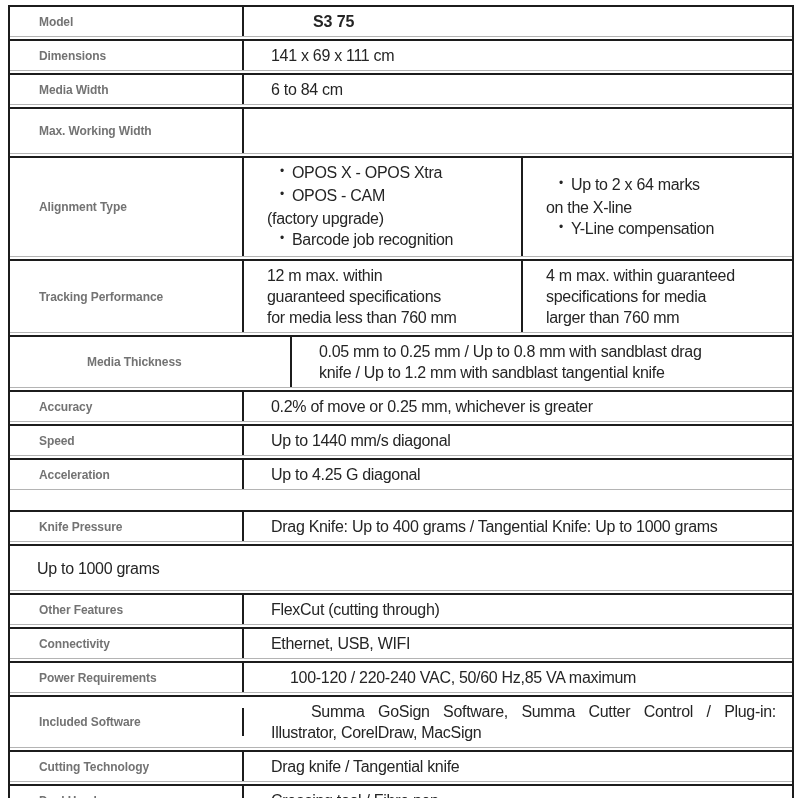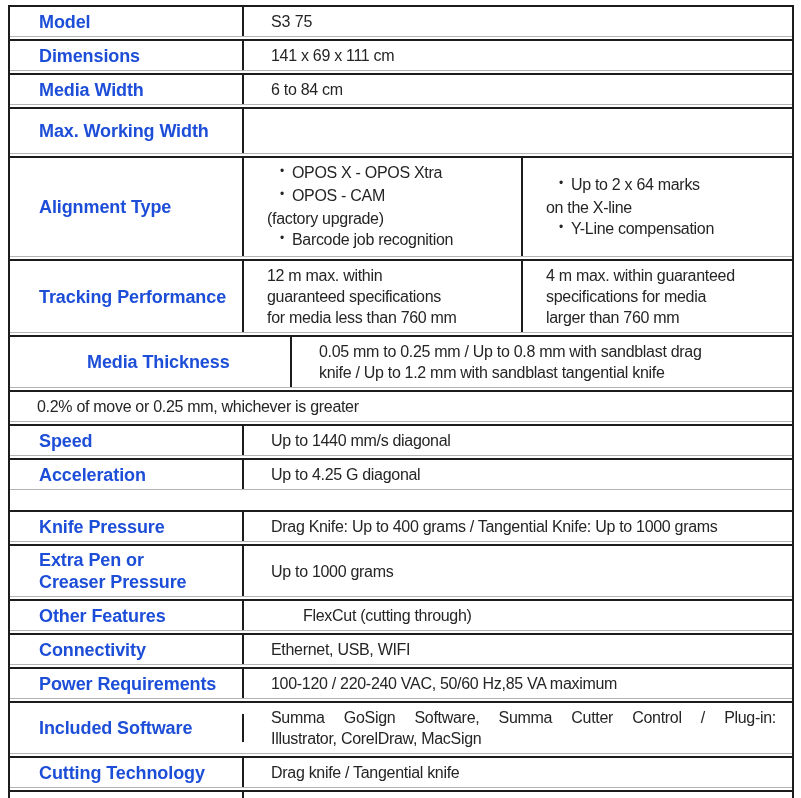--- a/index.html
+++ b/index.html
@@ -25,24 +25,24 @@
     box-sizing: border-box;
   }
   .label-cell {
     flex: 0 0 234px;
     box-sizing: border-box;
     border-right: 2px solid #1c1c1c;
     display: flex;
     align-items: center;
     padding: 3px 6px 3px 29px;
     font-weight: 700;
-    font-size: 18px;
+    font-size: 12px;
     letter-spacing: -0.1px;
     line-height: 22px;
-    color: #1d4ed8;
+    color: #737373;
     white-space: pre-line;
   }
   .value-area {
     flex: 1;
     display: flex;
     align-items: stretch;
     min-width: 0;
   }
   .value-cell {
     flex: 1;
@@ -61,22 +61,23 @@
   .spec-row.split .value-cell { padding-left: 23px; }
   .spec-row.split .value-cell:first-child { flex: 0 0 277px; }
   .spec-row.split .value-cell + .value-cell { border-left: 2px solid #1c1c1c; }
   .value-line { white-space: nowrap; }
   .value-line.wraps { white-space: normal; }
   .value-line.justify {
     white-space: normal;
     text-align: justify;
     text-align-last: justify;
     padding-right: 8px;
-  }
-  .spec-row.bold-value .value-line { font-weight: 400; letter-spacing: -0.1px; }
+    margin-left: 40px;
+  }
+  .spec-row.bold-value .value-line { font-weight: 700; letter-spacing: -0.1px; margin-left: 42px; }
   .value-line.bullet { padding-left: 13px; }
   .bullet-dot {
     display: inline-block;
     font-size: 12px;
     position: relative;
     top: -3px;
     margin-right: 8px;
   }
 </style>
 </head>
@@ -145,20 +146,21 @@
       <div class="spec-row" style="min-height: 50px; padding-left: 48px;">
         <div class="label-cell">Media Thickness</div>
         <div class="value-area">
           <div class="value-cell">
             <div class="value-line wraps">0.05 mm to 0.25 mm / Up to 0.8 mm with sandblast drag</div>
             <div class="value-line wraps">knife / Up to 1.2 mm with sandblast tangential knife</div>
           </div>
         </div>
       </div>
       <div class="spec-row" style="min-height: 31px;">
+        <div class="label-cell">Accuracy</div>
         <div class="value-area">
           <div class="value-cell">
             <div class="value-line">0.2% of move or 0.25 mm, whichever is greater</div>
           </div>
         </div>
       </div>
       <div class="spec-row" style="min-height: 30px;">
         <div class="label-cell">Speed</div>
         <div class="value-area">
           <div class="value-cell">
@@ -176,45 +178,43 @@
       </div>
       <div class="spec-row" style="min-height: 30px; margin-top: 20px;">
         <div class="label-cell">Knife Pressure</div>
         <div class="value-area">
           <div class="value-cell">
             <div class="value-line">Drag Knife: Up to 400 grams / Tangential Knife: Up to 1000 grams</div>
           </div>
         </div>
       </div>
       <div class="spec-row" style="min-height: 47px;">
-        <div class="label-cell">Extra Pen or
-Creaser Pressure</div>
         <div class="value-area">
           <div class="value-cell">
             <div class="value-line">Up to 1000 grams</div>
           </div>
         </div>
       </div>
-      <div class="spec-row" style="min-height: 32px; gap: 32px;">
+      <div class="spec-row" style="min-height: 32px;">
         <div class="label-cell">Other Features</div>
         <div class="value-area">
           <div class="value-cell">
             <div class="value-line">FlexCut (cutting through)</div>
           </div>
         </div>
       </div>
       <div class="spec-row" style="min-height: 32px;">
         <div class="label-cell">Connectivity</div>
         <div class="value-area">
           <div class="value-cell">
             <div class="value-line">Ethernet, USB, WIFI</div>
           </div>
         </div>
       </div>
-      <div class="spec-row" style="min-height: 32px;">
+      <div class="spec-row" style="min-height: 32px; gap: 19px;">
         <div class="label-cell">Power Requirements</div>
         <div class="value-area">
           <div class="value-cell">
             <div class="value-line">100-120 / 220-240 VAC, 50/60 Hz,85 VA maximum</div>
           </div>
         </div>
       </div>
       <div class="spec-row" style="min-height: 53px; align-items: center;">
         <div class="label-cell">Included Software</div>
         <div class="value-area">

